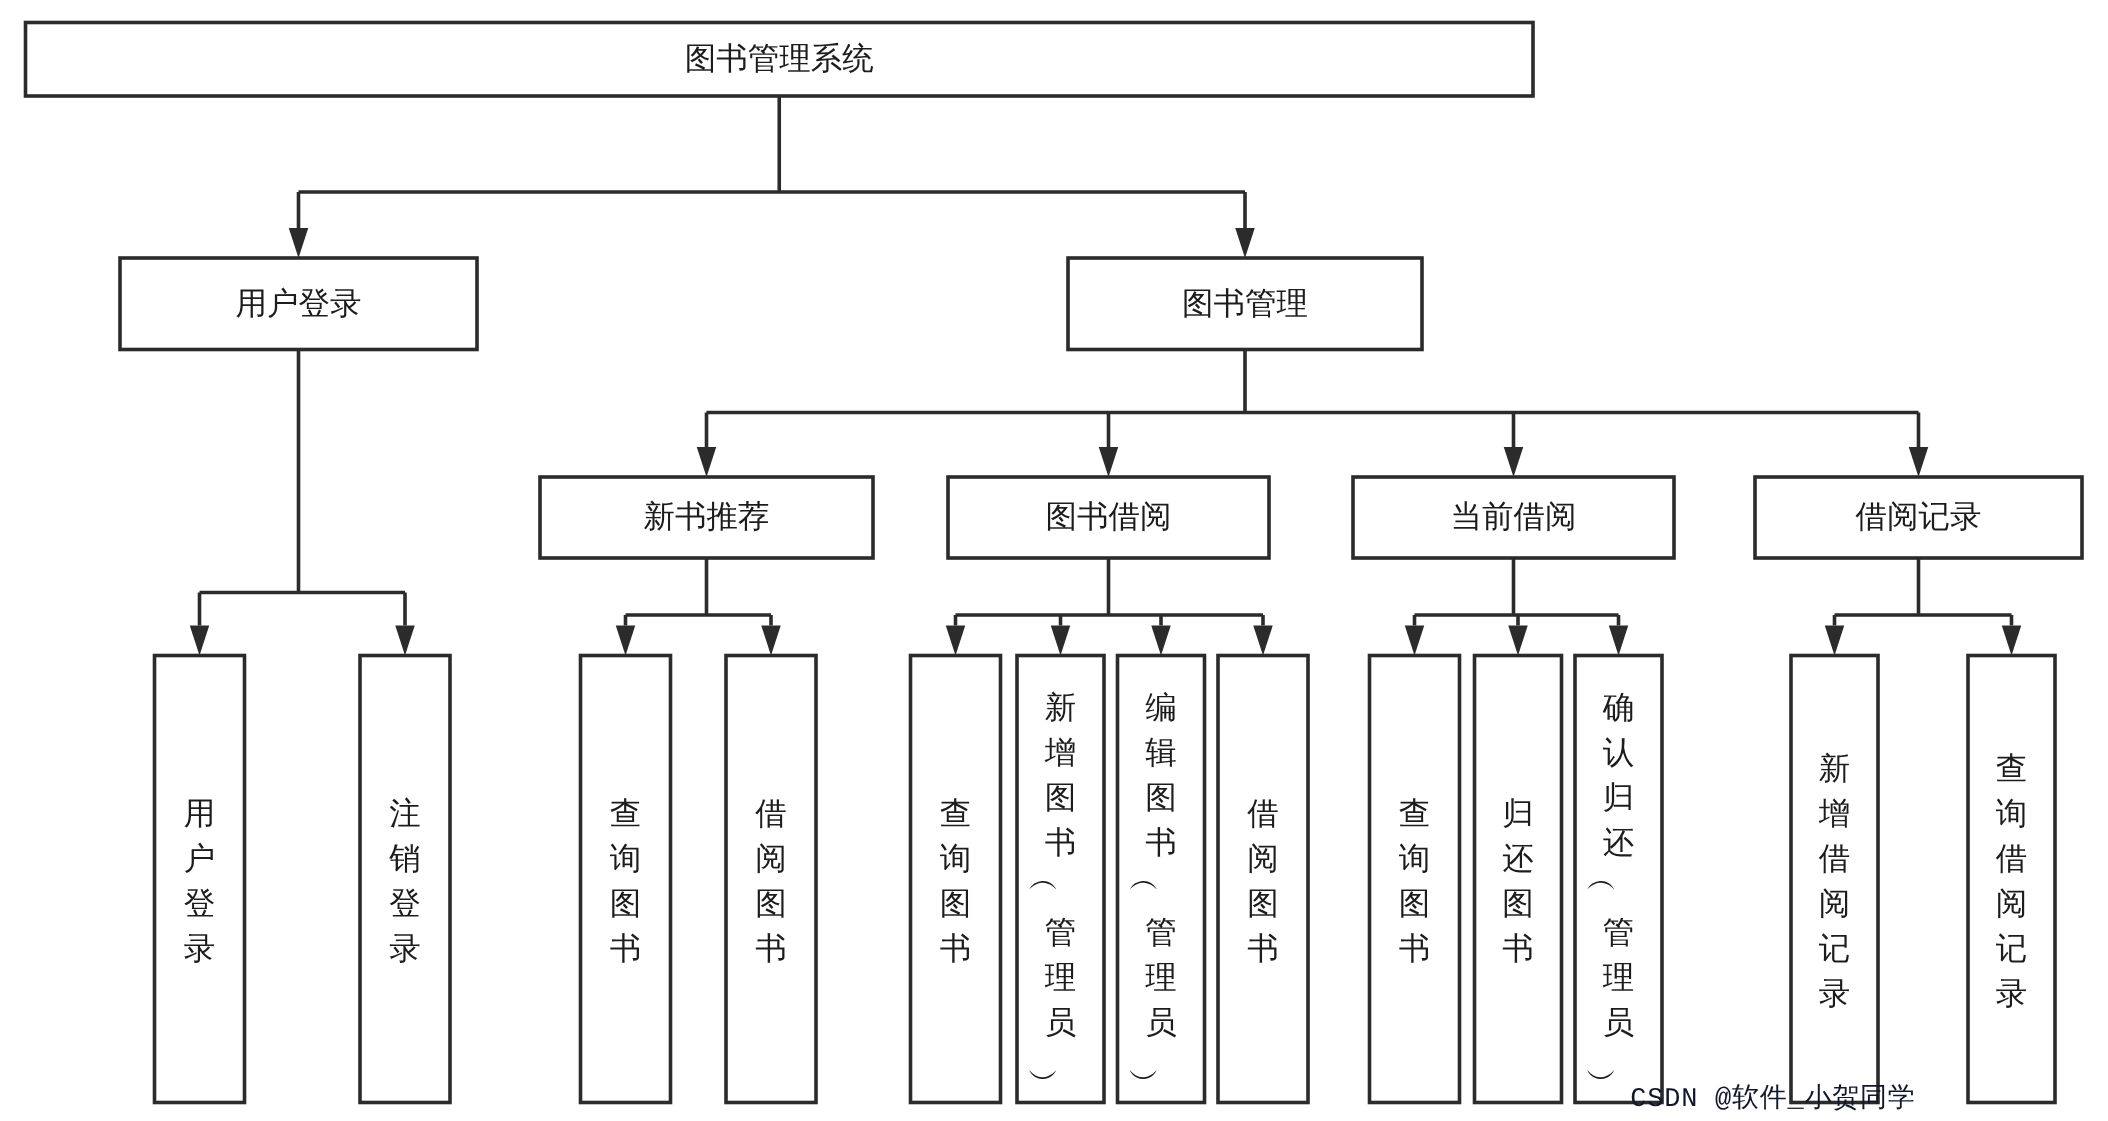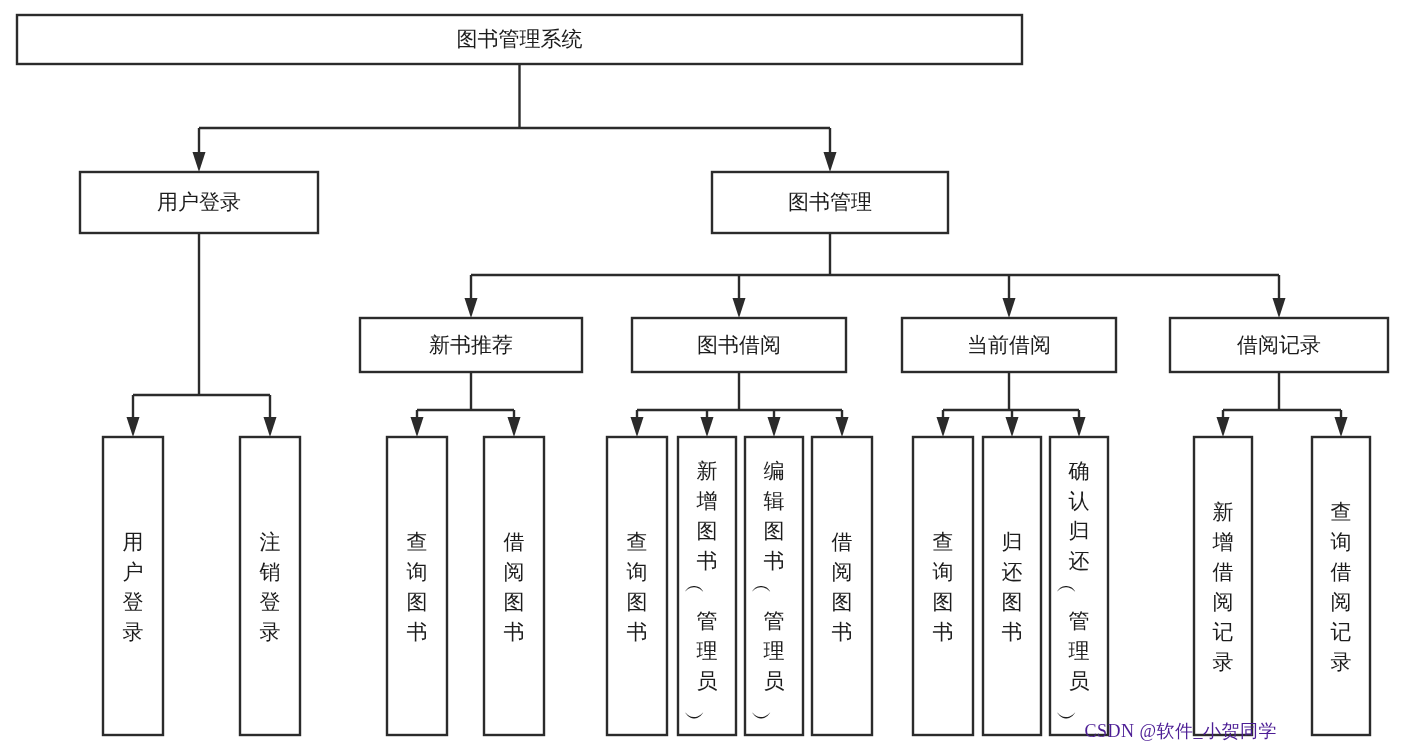--- a/index.html
+++ b/index.html
@@ -56,23 +56,23 @@
     font-family: "Liberation Sans", "DejaVu Sans", sans-serif;
     font-size: 21px;
     fill: #1c1c1c;
     text-anchor: middle;
     white-space: pre;
   }
   .watermark {
     position: absolute;
     right: 8px;
     bottom: 4px;
-    font-family: Liberation Serif, serif;
+    font-family: Liberation Mono, monospace;
     font-size: 18px;
-    color: #4c1d95;
+    color: #0f172a;
     letter-spacing: 0.5px;
     user-select: none;
     pointer-events: none;
   }
 </style>
 </head>
 <body>
 
 <div id="diagram-root">
   <svg id="flow" viewBox="0 0 1405 747">

